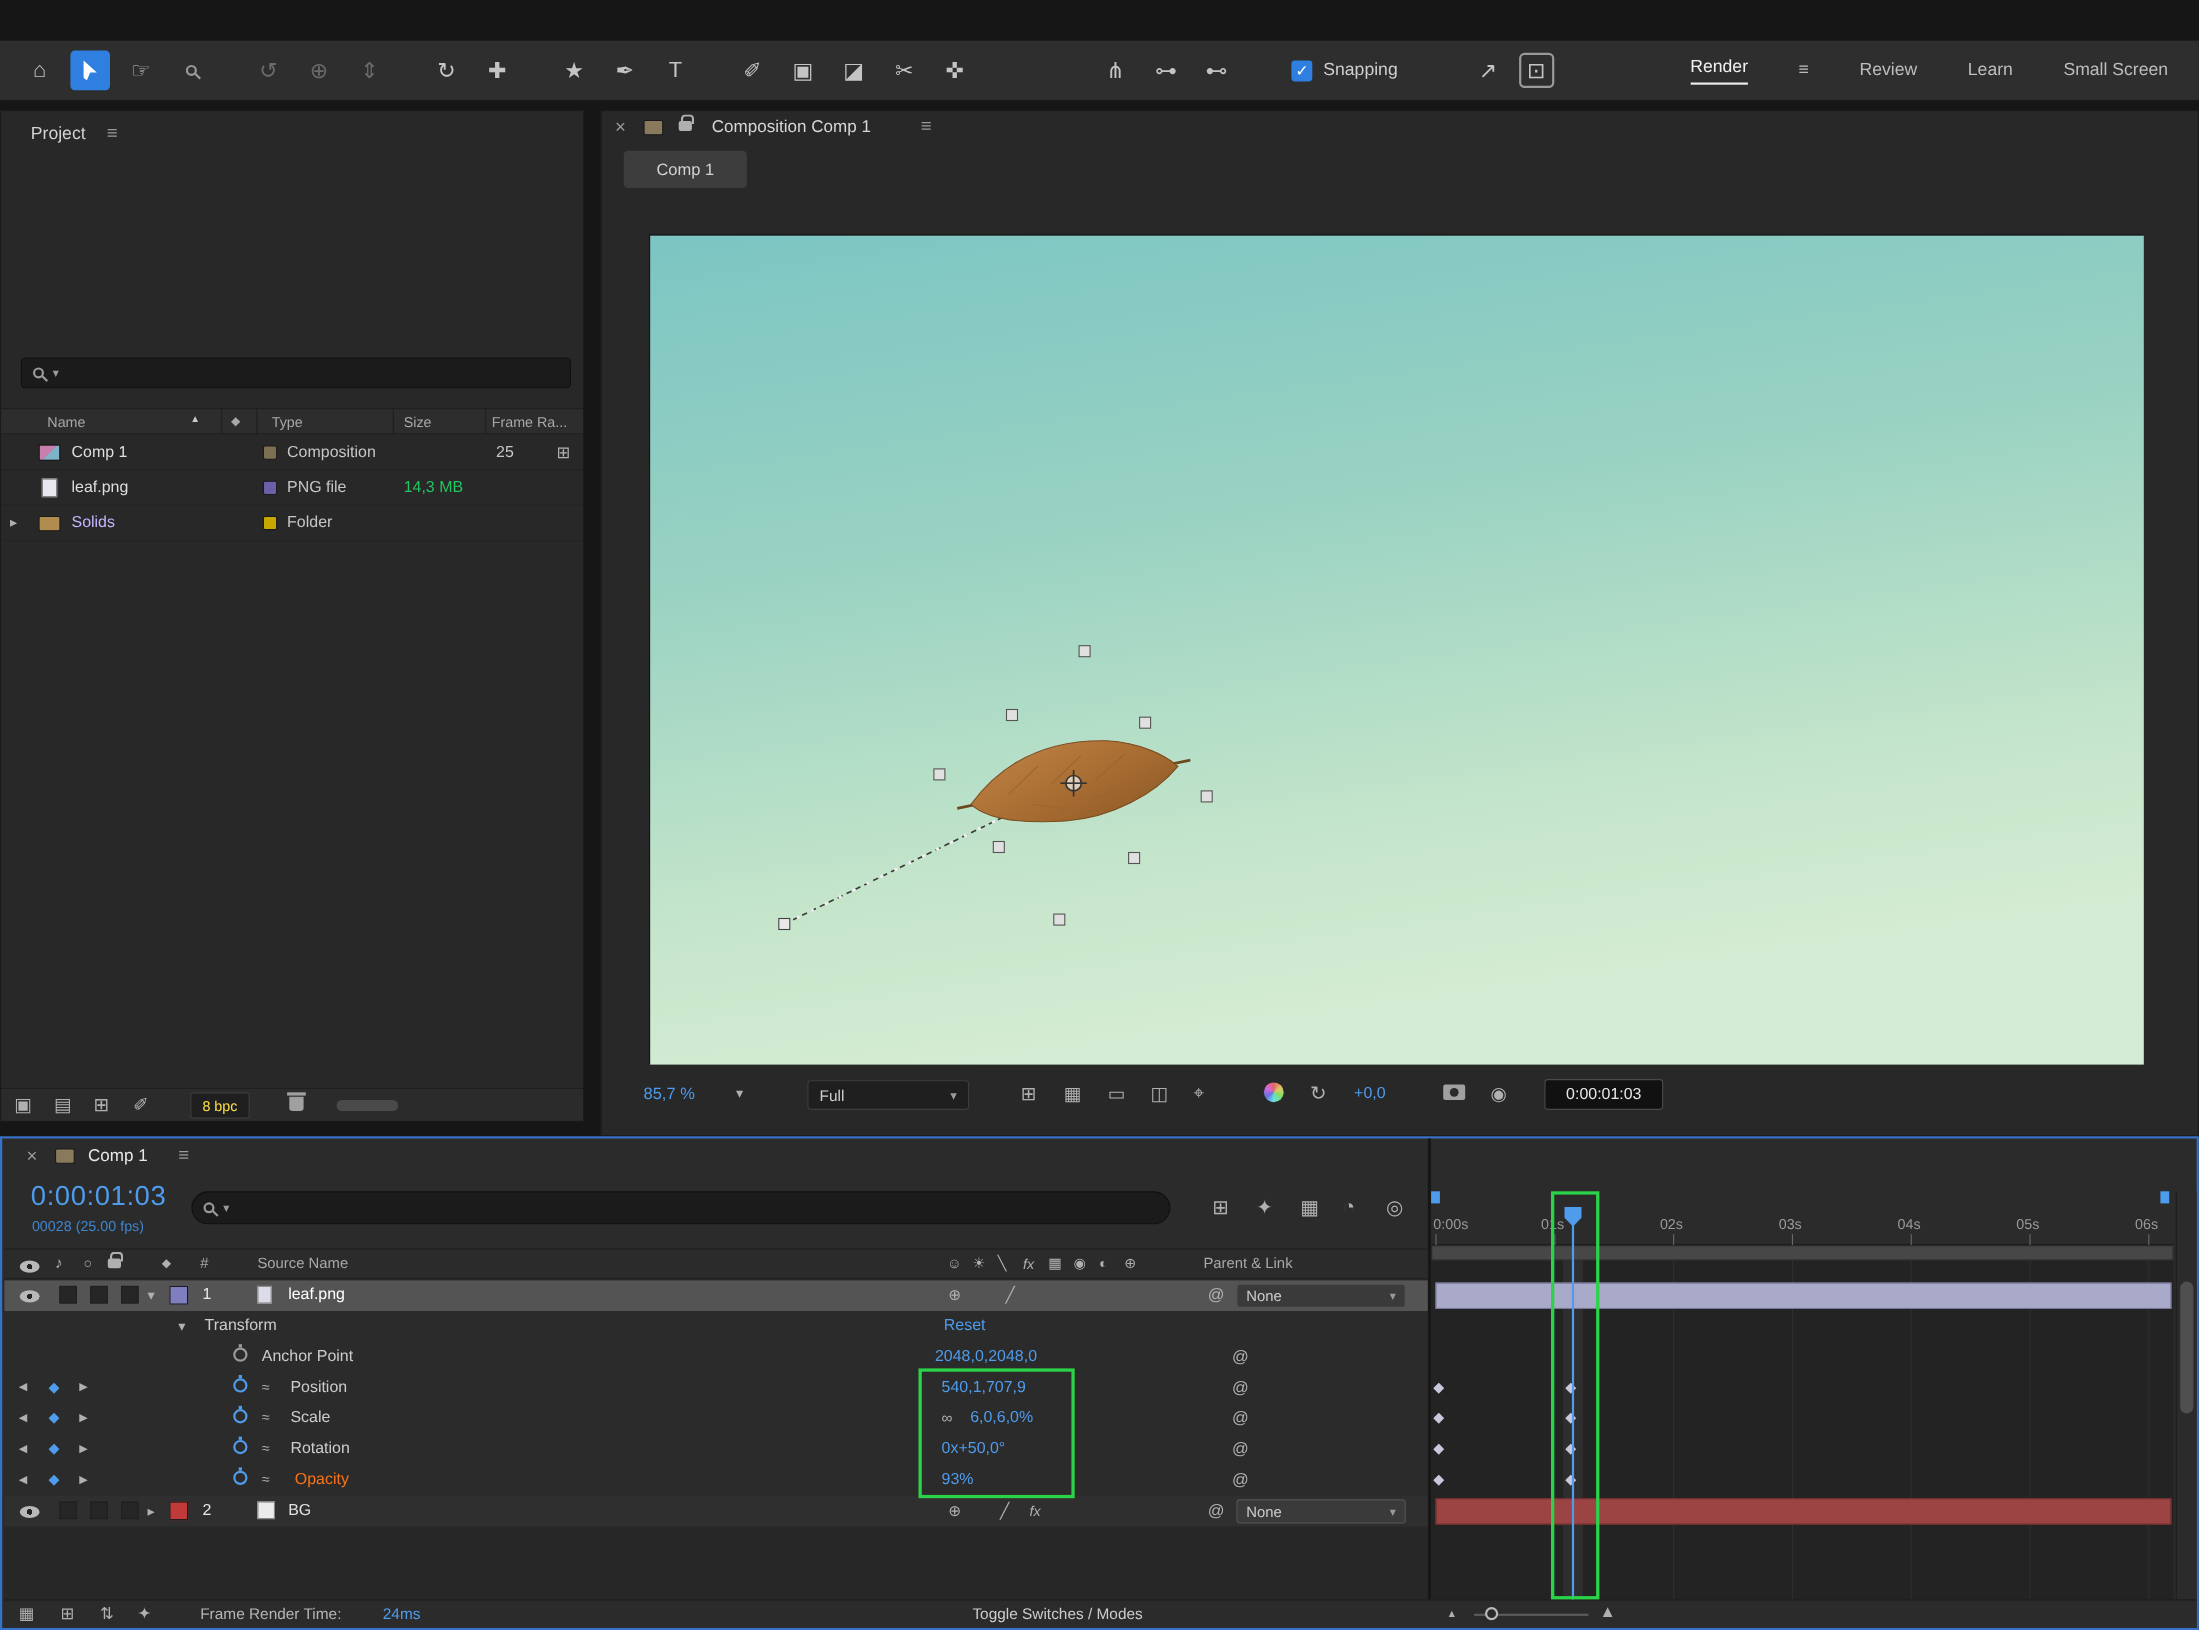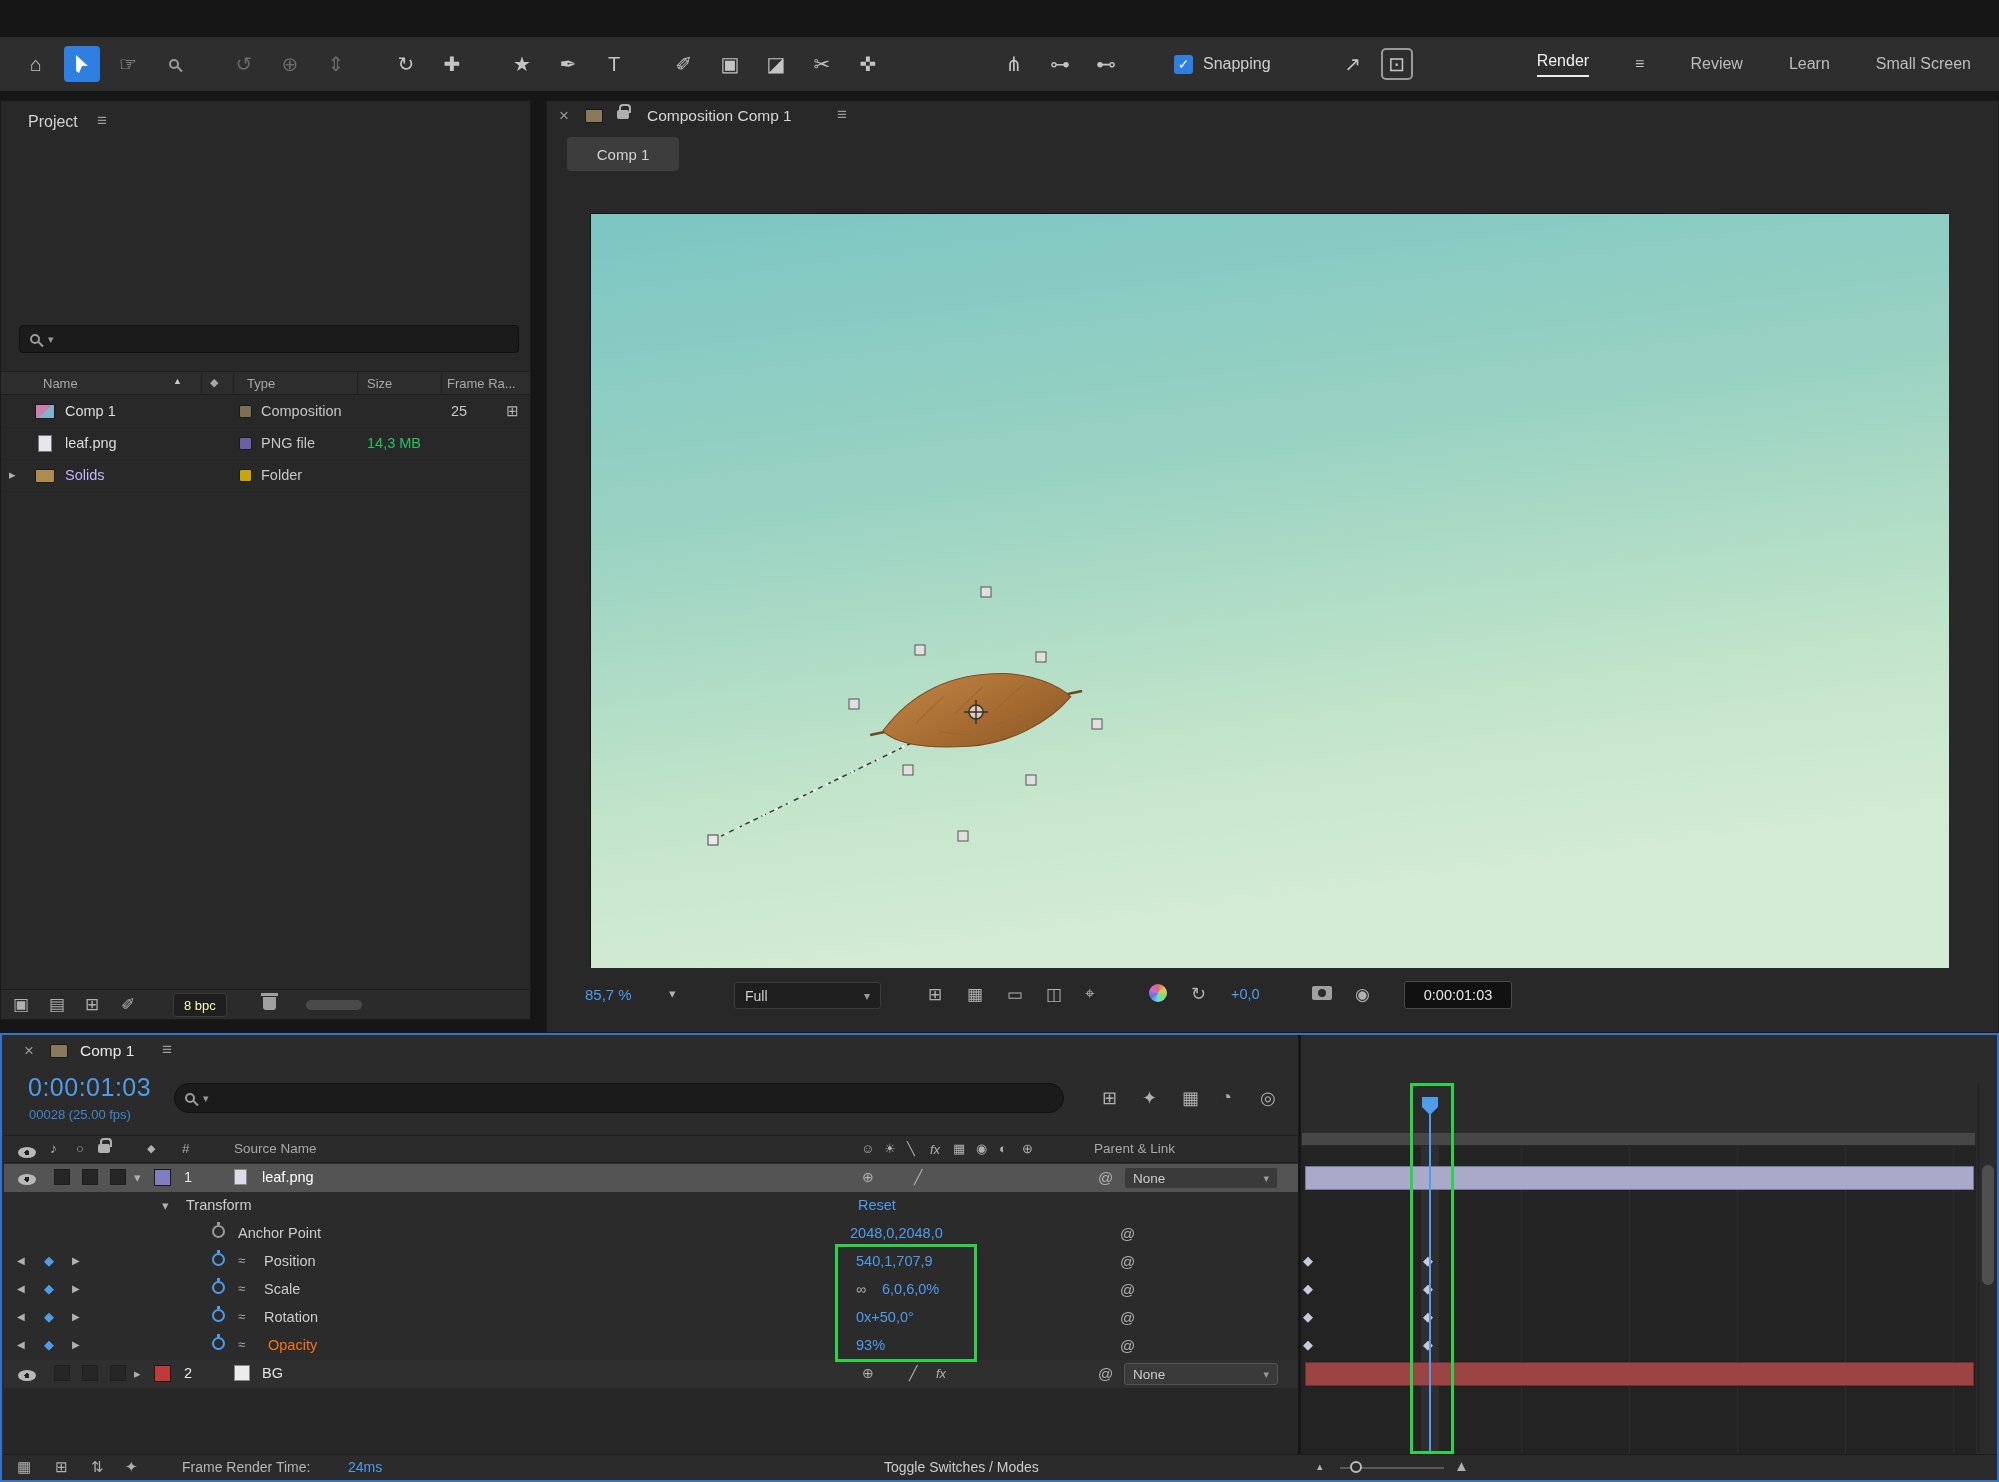--- a/index.html
+++ b/index.html
@@ -163,21 +163,21 @@
       <span class="abs" style="left:64px;top:7px;color:#c4b5fd">Solids</span>
       <span class="abs swatch" style="left:238px;top:9px;width:13px;height:13px;background:#c8a800;border-radius:2px"></span>
       <span class="abs" style="left:260px;top:7px;color:#c6c6c6">Folder</span>
     </div>
 
     <div class="abs" style="left:0;top:888px;width:529px;height:30px;background:#2b2b2b;border-top:1px solid #1f1f1f">
       <span class="abs glyph" style="left:12px;top:4px;font-size:17px">▣</span>
       <span class="abs glyph" style="left:48px;top:4px;font-size:17px">▤</span>
       <span class="abs glyph" style="left:84px;top:4px;font-size:17px">⊞</span>
       <span class="abs glyph" style="left:120px;top:4px;font-size:17px">✐</span>
-      <div class="abs" style="left:172px;top:3px;height:24px;padding:0 10px;background:#1f1f1f;border:1px solid #3c3c3c;border-radius:3px;font-size:13px;color:#fef9c3;display:flex;align-items:center">
+      <div class="abs" style="left:172px;top:3px;height:24px;padding:0 10px;background:#1f1f1f;border:1px solid #3c3c3c;border-radius:3px;font-size:13px;color:#fde047;display:flex;align-items:center">
           <span>8 bpc</span>
         </div>
       <span class="abs" style="left:262px;top:2px"><span class="trashcan"></span></span>
       <span class="abs" style="left:305px;top:10px;width:56px;height:10px;background:#4a4a4a;border-radius:5px"></span>
     </div>
   </div>
 
   <div class="panel" style="left:546px;top:100px;width:1453px;height:933px;">
 
     <span class="abs" style="left:12px;top:5px;font-size:17px;color:#9a9a9a">×</span>
@@ -273,20 +273,38 @@
       <span style="font-size:11px;color:#9a9a9a">▾</span>
     </div>
     <span class="abs glyph" style="left:1100px;top:52px;font-size:18px">⊞</span>
     <span class="abs glyph" style="left:1140px;top:52px;font-size:18px">✦</span>
     <span class="abs glyph" style="left:1180px;top:52px;font-size:18px">▦</span>
     <span class="abs glyph" style="left:1219px;top:52px;font-size:18px">◔</span>
     <span class="abs glyph" style="left:1258px;top:52px;font-size:18px">◎</span>
 
     <div class="abs" style="left:1296px;top:0;width:3px;height:445px;background:#171717"></div>
 
+    <div class="abs" style="left:1299px;top:48px;width:675px;height:49px;background:#2b2b2b;border-bottom:1px solid #1a1a1a">
+      <span class="abs" style="left:2px;top:22px;font-size:13px;color:#9a9a9a">0:00s</span>
+      <span class="abs" style="left:100px;top:22px;font-size:13px;color:#9a9a9a">01s</span>
+      <span class="abs" style="left:208px;top:22px;font-size:13px;color:#9a9a9a">02s</span>
+      <span class="abs" style="left:316px;top:22px;font-size:13px;color:#9a9a9a">03s</span>
+      <span class="abs" style="left:424px;top:22px;font-size:13px;color:#9a9a9a">04s</span>
+      <span class="abs" style="left:532px;top:22px;font-size:13px;color:#9a9a9a">05s</span>
+      <span class="abs" style="left:640px;top:22px;font-size:13px;color:#9a9a9a">06s</span>
+      <span class="tick" style="left:4px;top:39px;height:10px"></span>
+      <span class="tick" style="left:112px;top:39px;height:10px"></span>
+      <span class="tick" style="left:220px;top:39px;height:10px"></span>
+      <span class="tick" style="left:328px;top:39px;height:10px"></span>
+      <span class="tick" style="left:436px;top:39px;height:10px"></span>
+      <span class="tick" style="left:544px;top:39px;height:10px"></span>
+      <span class="tick" style="left:652px;top:39px;height:10px"></span>
+      <span class="abs" style="left:0;top:0;width:8px;height:11px;background:#4f9ced"></span>
+      <span class="abs" style="left:663px;top:0;width:8px;height:11px;background:#4f9ced"></span>
+    </div>
     <div class="abs" style="left:1299px;top:97px;width:675px;height:14px;background:#474747;border:1px solid #2a2a2a"></div>
     <div class="abs" style="left:1299px;top:111px;width:675px;height:308px;background:#232323">
       <span class="gridv" style="left:112px;top:0;height:308px"></span>
       <span class="gridv" style="left:220px;top:0;height:308px"></span>
       <span class="gridv" style="left:328px;top:0;height:308px"></span>
       <span class="gridv" style="left:436px;top:0;height:308px"></span>
       <span class="gridv" style="left:544px;top:0;height:308px"></span>
       <span class="gridv" style="left:652px;top:0;height:308px"></span>
       <span class="abs" style="left:120px;top:0;width:18px;height:308px;background:rgba(255,255,255,0.05)"></span>
     </div>

